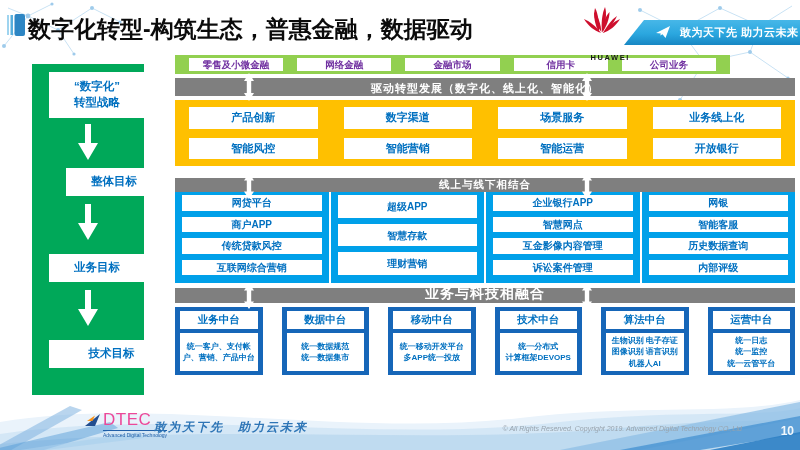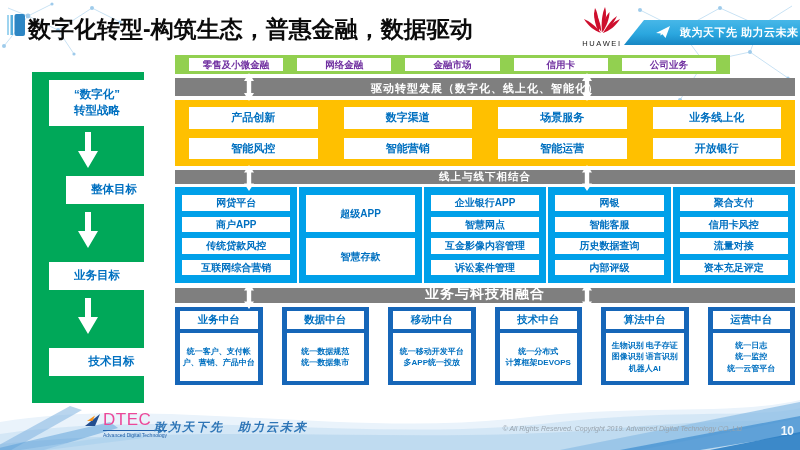--- a/index.html
+++ b/index.html
@@ -12,31 +12,31 @@
   .net-tl { left:0; top:0; }
   .net-tr { right:0; top:0; }
 
   
   .title-deco { position:absolute; left:7px; top:14px; z-index:1; }
   .page-title {
     position:absolute; left:28px; top:14px; z-index:1;
     font-size:23px; font-weight:800; color:#0b0b0b; letter-spacing:0;
   }
   .huawei { position:absolute; left:574px; top:4px; width:56px; text-align:center; z-index:2; }
-  .huawei-word { font-size:7.5px; font-weight:400; letter-spacing:1.6px; color:#1a1a1a; margin-top:1px; }
+  .huawei-word { font-size:7.5px; font-weight:700; letter-spacing:1.6px; color:#1a1a1a; margin-top:15px;text-align:right; }
   .ribbon {
     position:absolute; right:0; top:20px; width:176px; height:25px; z-index:1;
     background:linear-gradient(180deg,#47B7E8 0%, var(--ribbon-blue,#2BA7DF) 55%, #1787C3 100%);
     clip-path:polygon(20px 0, 100% 0, 100% 100%, 0 100%);
     display:flex; align-items:center; padding-left:32px; gap:9px;
     color:#fff; font-size:11px; font-weight:700; letter-spacing:.5px;
   }
 
   
-  .flow { position:absolute; left:32px; top:72px; width:112px; height:331px; background:var(--green,#00A859); z-index:1; }
+  .flow { position:absolute; left:32px; top:64px; width:112px; height:331px; background:var(--green,#00A859); z-index:1; }
   .flow-box {
     position:absolute; left:17px; width:96px; background:#fff;
     color:var(--text-blue,#0070C0); font-weight:700; font-size:11.5px; line-height:1.35;
     display:flex; align-items:center; justify-content:center; text-align:center; white-space:pre-line;
   }
   #fb1 { top:8px;  height:46px; }
   #fb2 { top:104px; height:28px;margin-left:17px; }
   #fb3 { top:190px; height:28px; }
   #fb4 { top:276px; height:28px;padding-left:29px; }
   .flow-arrow { position:absolute; left:50%; transform:translateX(-50%); }
@@ -56,40 +56,40 @@
   }
   .biz .box { flex:1; height:13px; font-size:9.5px; color:var(--purple,#7030A0); line-height:13px; }
 
   
   .banner {
     position:absolute; left:175px; width:620px; z-index:2;
     background:var(--gray-banner,#7F7F7F); color:#fff; font-weight:700; letter-spacing:1px;
     display:flex; align-items:flex-end; justify-content:center;
   }
   #banner-drive { top:78px;  height:18px; font-size:11px; }
-  #banner-oo    { top:170px; height:14px; font-size:10.5px; }
+  #banner-oo    { top:178px; height:14px; font-size:10.5px; }
   #banner-bt    { top:288px; height:15px; font-size:14px; }
   .updown { position:absolute; top:-5px; }
   .ud-a { left:68px; } .ud-b { left:406px; }
 
   
   .caps {
     position:absolute; left:175px; top:100px; width:620px; height:66px; z-index:1;
     background:var(--yellow,#FFC000);
     display:grid; grid-template-columns:repeat(4,1fr); gap:9px 26px; padding:7px 14px;
   }
   .caps .box { font-size:11px; }
 
   
   .oo { position:absolute; left:175px; top:187px; width:620px; height:96px; z-index:1; display:flex; gap:2px; background:#fff; }
   .oo-col { flex:1; background:var(--cyan,#00A0E9); display:flex; flex-direction:column; gap:6px; padding:8px 7px; }
   .oo-col .box { flex:1; font-size:10px; line-height:1.1; }
 
   
-  .plat { position:absolute; left:175px; top:307px; width:620px; height:78px; z-index:1; display:flex; gap:19px; background:#fff;border-radius:31px; }
+  .plat { position:absolute; left:175px; top:307px; width:620px; height:68px; z-index:1; display:flex; gap:19px; background:#fff;border-radius:31px; }
   .plat-col { flex:1; background:var(--dark-blue,#1666B8); display:flex; flex-direction:column; gap:4px; padding:4px 5px; }
   .plat-head { height:18px; font-size:10.5px; }
   .plat-detail { flex:1; font-size:8px; line-height:1.4; white-space:pre-line; padding:2px 1px; }
 
   
   .waves { position:absolute; left:0; bottom:0; z-index:0; }
   .dtec { position:absolute; left:84px; top:411px; z-index:2; display:flex; align-items:flex-start; gap:1px; }
   .dtec-word { font-size:17px; font-weight:400; color:#ec4899; letter-spacing:.5px; line-height:17px; }
   .dtec-sub { font-size:5px; color:#1F5FA8; border-top:1px solid #1F5FA8; margin-top:1px; padding-top:1px; white-space:nowrap; }
   .tagline { position:absolute; left:154px; top:419px; z-index:2; font-size:12px; font-weight:700; font-style:italic; color:#2E75B6; letter-spacing:2px; }
@@ -229,38 +229,33 @@
   <div class="oo">
     <div class="oo-col">
       <div class="box">网贷平台</div>
       <div class="box">商户APP</div>
       <div class="box">传统贷款风控</div>
       <div class="box">互联网综合营销</div>
     </div>
     <div class="oo-col">
       <div class="box">超级APP</div>
       <div class="box">智慧存款</div>
+      <div class="box">理财营销</div>
     </div>
     <div class="oo-col">
       <div class="box">企业银行APP</div>
       <div class="box">智慧网点</div>
       <div class="box">互金影像内容管理</div>
       <div class="box">诉讼案件管理</div>
     </div>
     <div class="oo-col">
       <div class="box">网银</div>
       <div class="box">智能客服</div>
       <div class="box">历史数据查询</div>
       <div class="box">内部评级</div>
-    </div>
-    <div class="oo-col">
-      <div class="box">聚合支付</div>
-      <div class="box">信用卡风控</div>
-      <div class="box">流量对接</div>
-      <div class="box">资本充足评定</div>
     </div>
   </div>
 
   <div class="banner" id="banner-bt">
     <svg class="updown ud-a" width="12" height="26" viewBox="0 0 12 26">
         <path d="M6 0 L11 7.5 H8.2 V18.5 H11 L6 26 L1 18.5 H3.8 V7.5 H1 Z" fill="#fff"></path>
       </svg>
     <span>业务与科技相融合</span>
     <svg class="updown ud-b" width="12" height="26" viewBox="0 0 12 26">
         <path d="M6 0 L11 7.5 H8.2 V18.5 H11 L6 26 L1 18.5 H3.8 V7.5 H1 Z" fill="#fff"></path>

